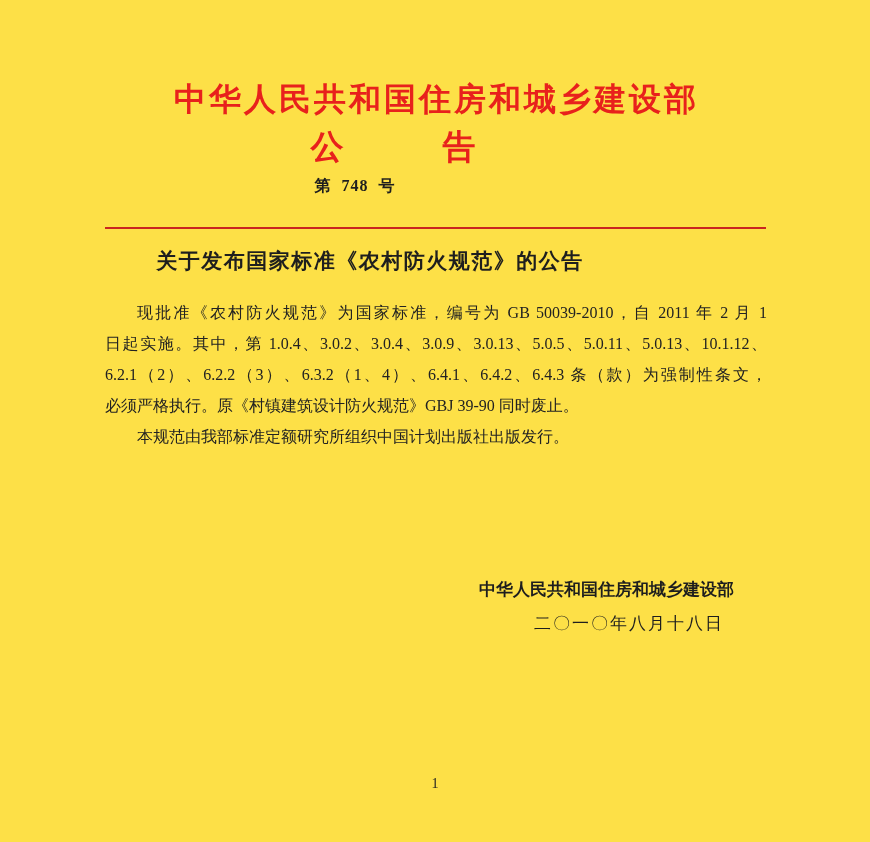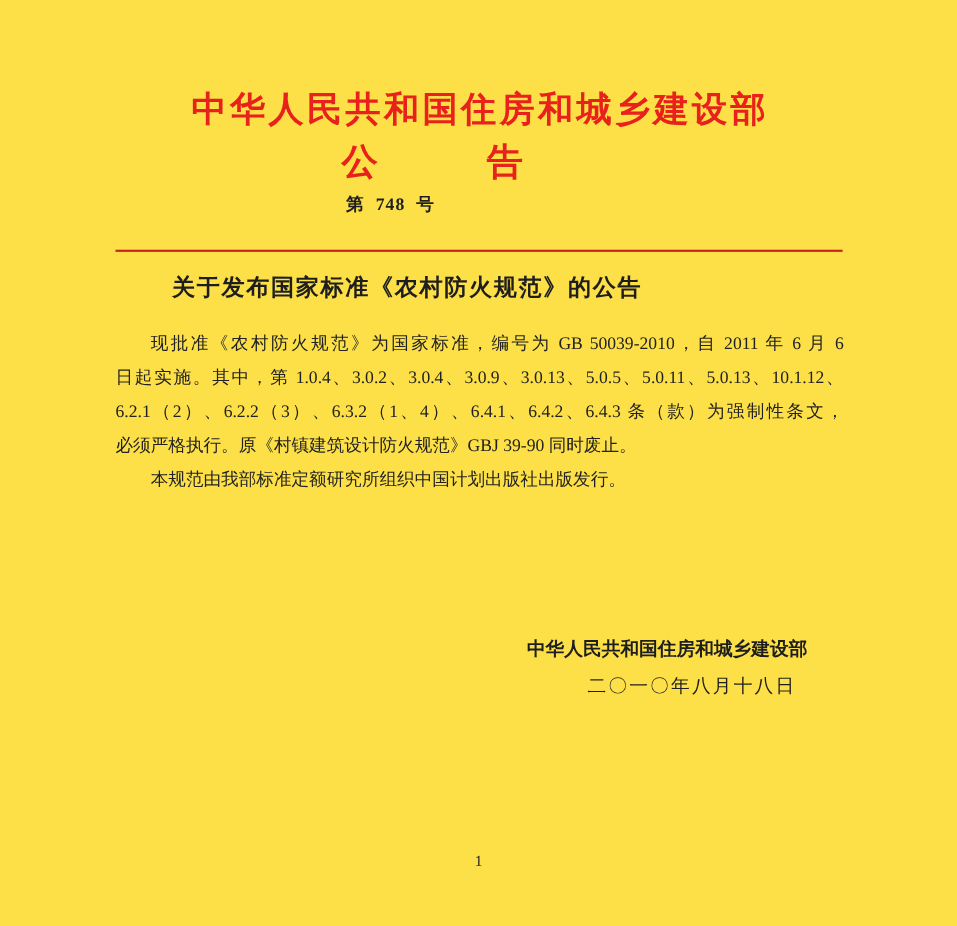--- a/index.html
+++ b/index.html
@@ -126,21 +126,21 @@
 
   <div class="announcement-title">公　　　告</div>
 
   <div class="issue-number">第 748 号</div>
 
   <div class="red-divider"></div>
 
   <div class="notice-title">关于发布国家标准《农村防火规范》的公告</div>
 
   <div class="body-block">
-    <div class="body-line indent justify">现批准《农村防火规范》为国家标准，编号为 GB 50039-2010，自 2011 年 6 月 6</div>
+    <div class="body-line indent justify">现批准《农村防火规范》为国家标准，编号为 GB 50039-2010，自 2011 年 2 月 1</div>
     <div class="body-line justify">日起实施。其中，第 1.0.4、3.0.2、3.0.4、3.0.9、3.0.13、5.0.5、5.0.11、5.0.13、10.1.12、</div>
     <div class="body-line justify">6.2.1（2）、6.2.2（3）、6.3.2（1、4）、6.4.1、6.4.2、6.4.3 条（款）为强制性条文，</div>
     <div class="body-line">必须严格执行。原《村镇建筑设计防火规范》GBJ 39-90 同时废止。</div>
     <div class="body-line indent">本规范由我部标准定额研究所组织中国计划出版社出版发行。</div>
   </div>
 
   <div class="signature-issuer">中华人民共和国住房和城乡建设部</div>
 
   <div class="signature-date">二〇一〇年八月十八日</div>
 

